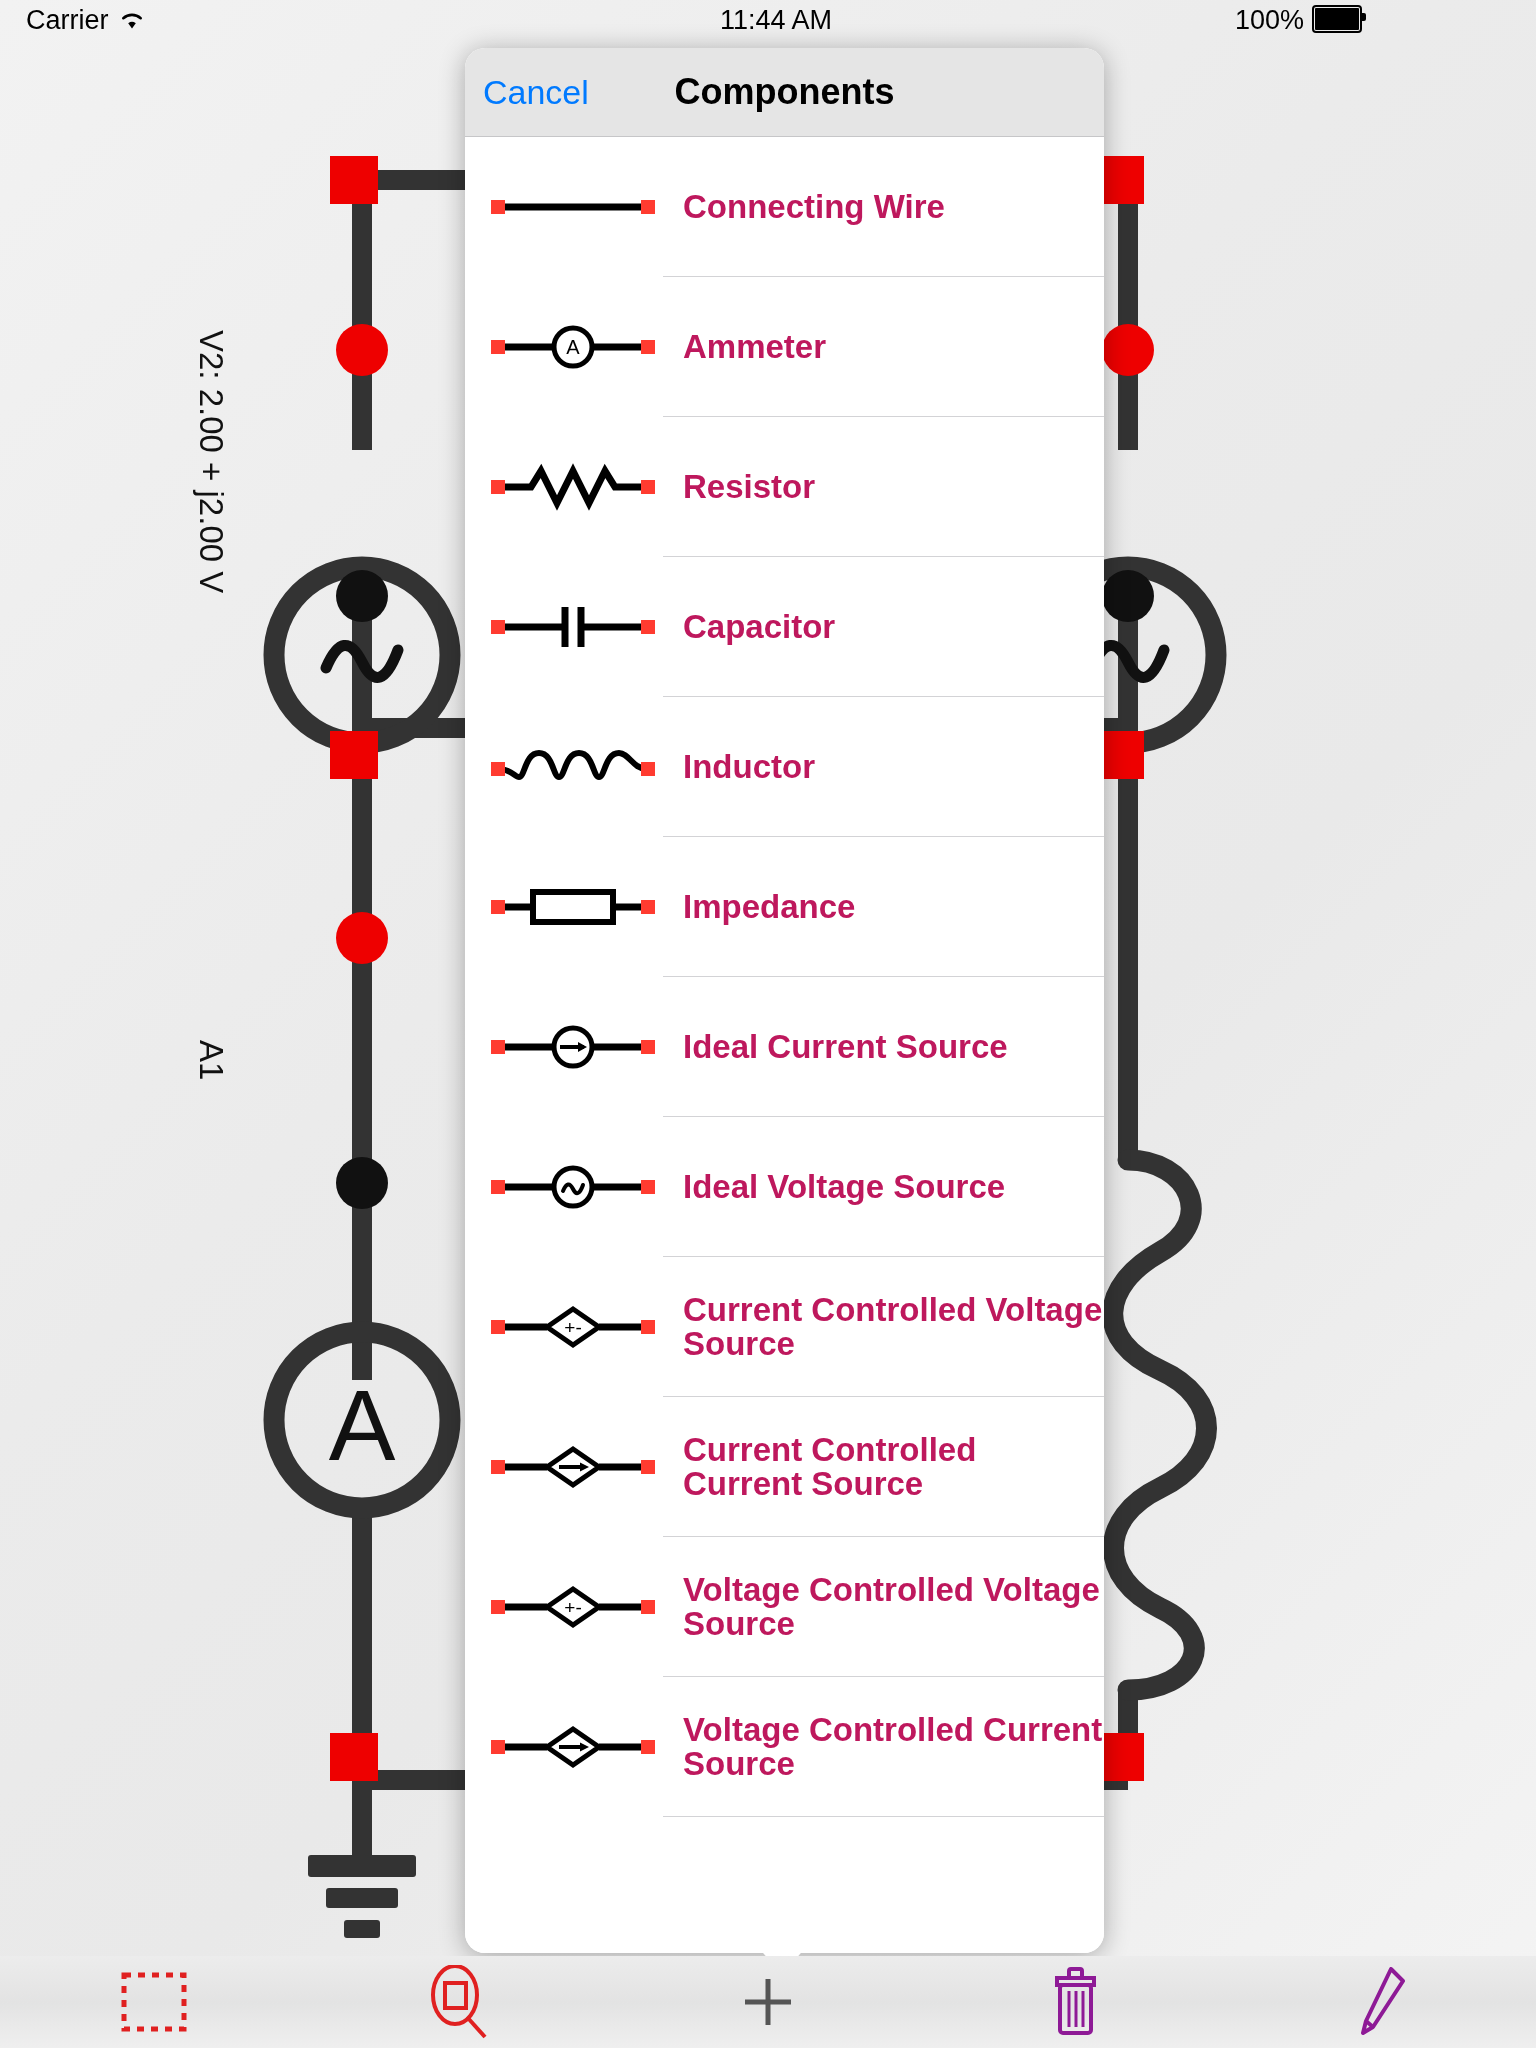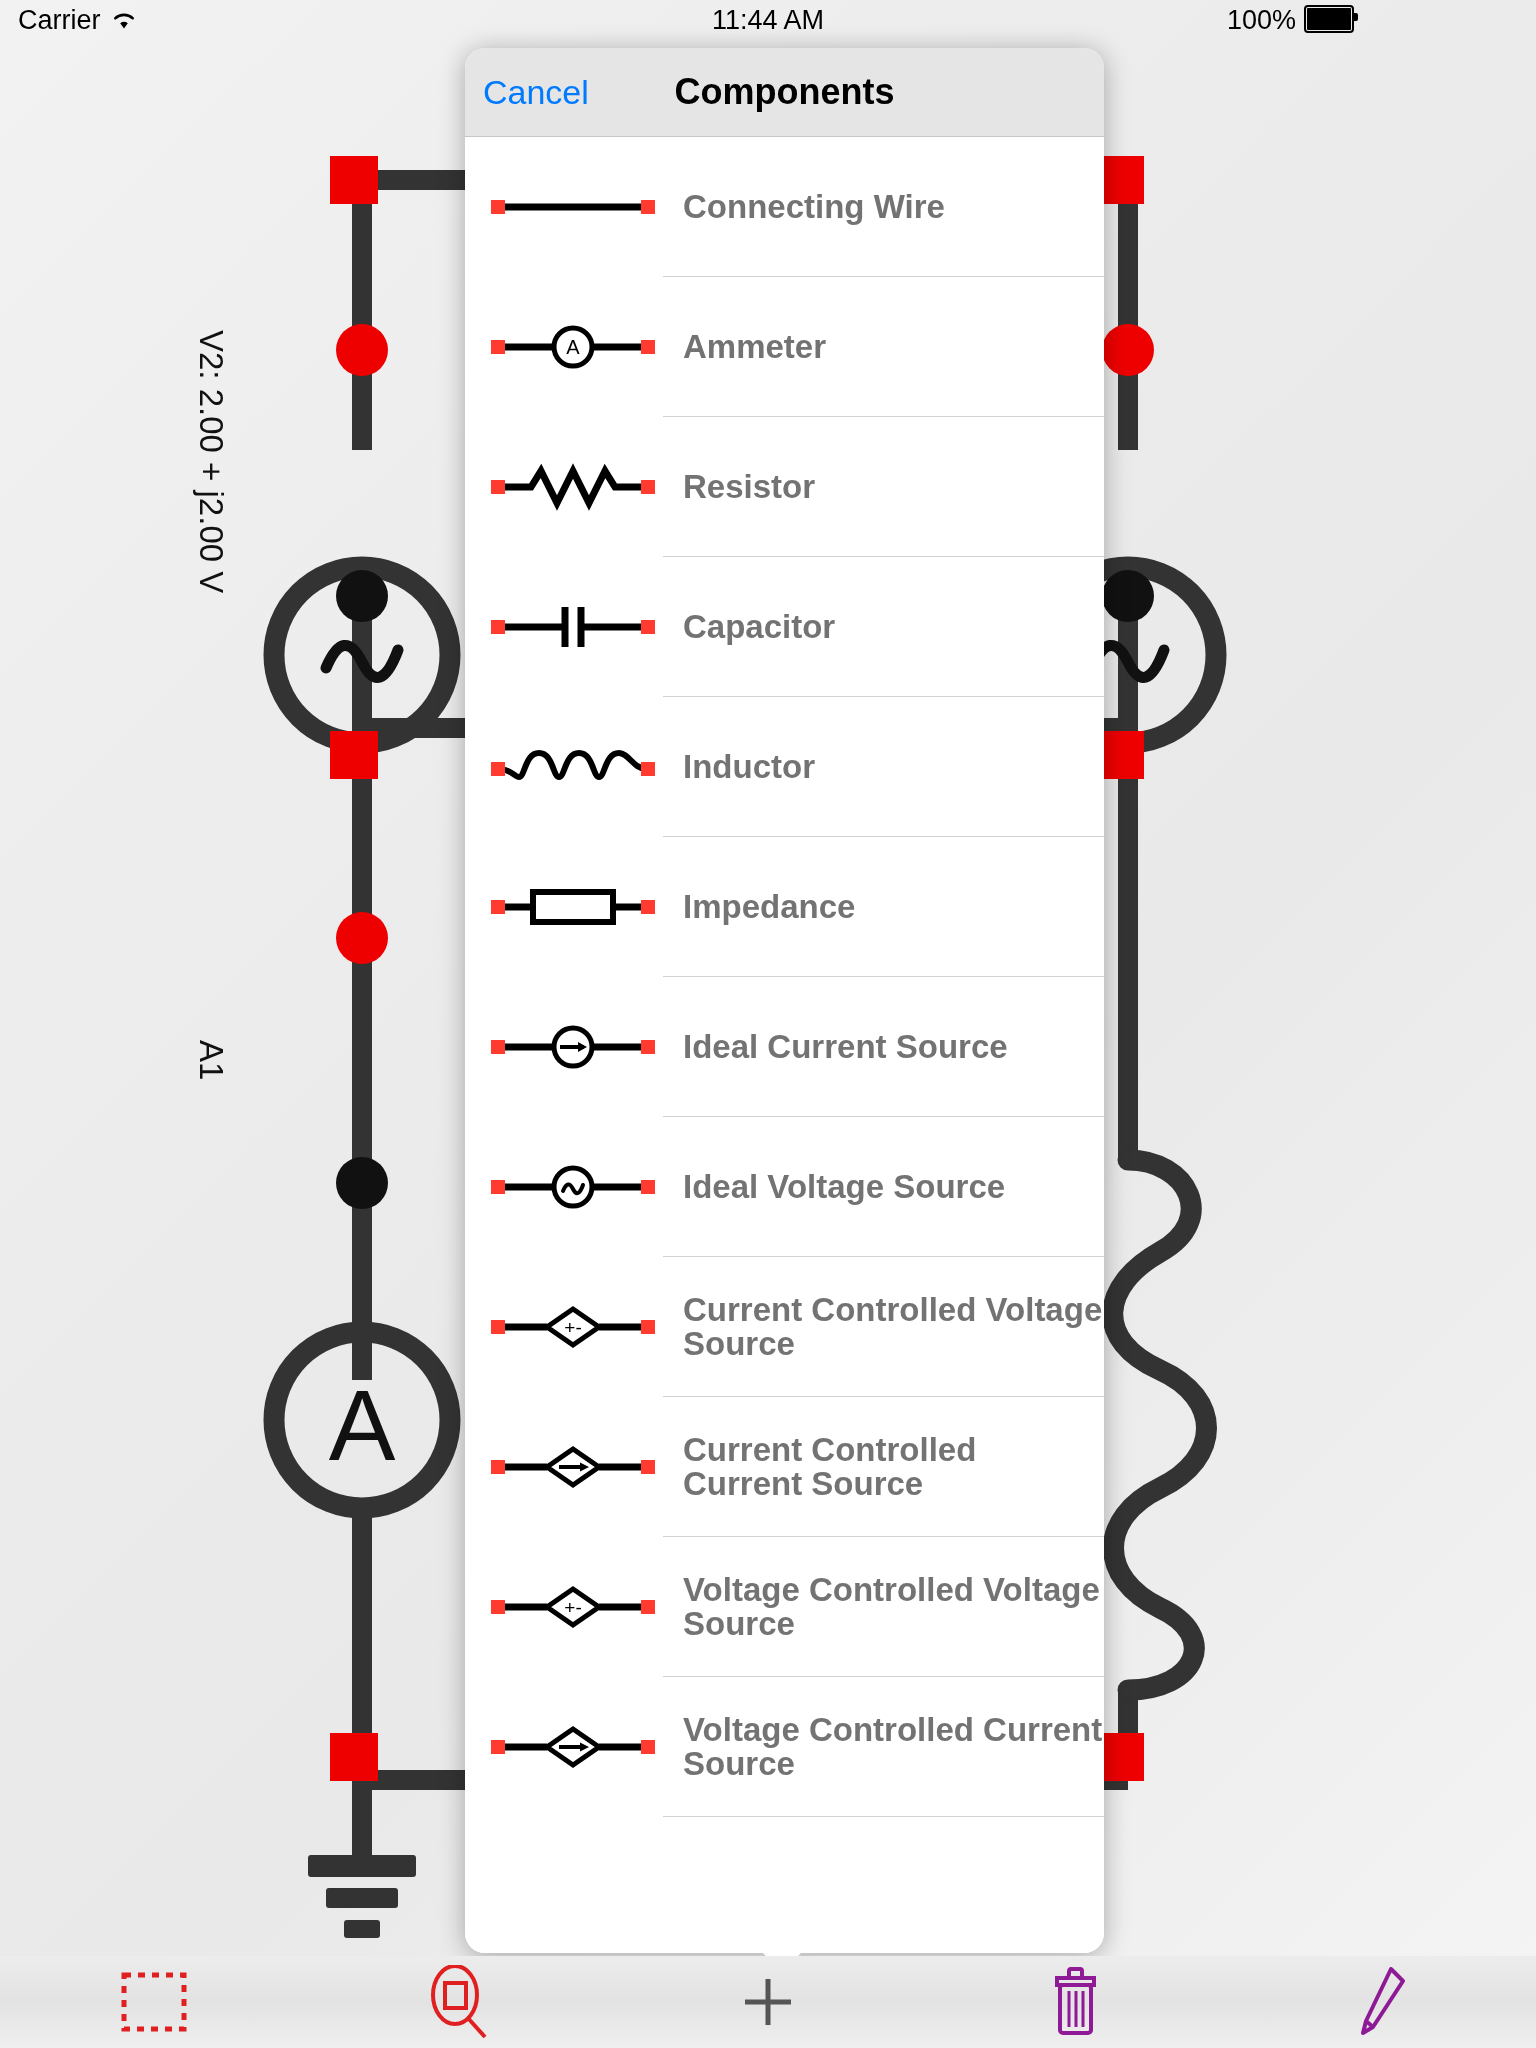--- a/index.html
+++ b/index.html
@@ -4,21 +4,21 @@
 <style>
   html,body{margin:0;padding:0;}
   body{
     width:1536px;height:2048px;position:relative;overflow:hidden;
     font-family:"Liberation Sans", sans-serif;
     background:linear-gradient(135deg,#f2f2f2 0%,#ebebeb 40%,#e9e9e9 60%,#f4f4f4 100%);
   }
 
   
   #statusbar{
-    position:absolute;left:0;top:0;width:1372px;height:40px;
+    position:absolute;left:8px;top:0;width:1372px;height:40px;
     display:flex;align-items:center;z-index:40;
     font-size:27px;color:#000;
   }
   #statusbar .left{position:absolute;left:18px;display:flex;align-items:center;gap:10px;}
   #statusbar .center{position:absolute;left:0;width:1536px;text-align:center;font-weight:400;}
   #statusbar .right{position:absolute;right:18px;display:flex;gap:8px;}
   .batt{width:44px;height:22px;border:2px solid #000;border-radius:4px;position:relative;background:#000;
         background-clip:content-box;padding:1px;}
   .batt:after{content:"";position:absolute;right:-6px;top:6px;width:4px;height:8px;background:#000;border-radius:0 2px 2px 0;}
 
@@ -48,21 +48,21 @@
   }
   #pop-header .title{
     position:absolute;left:0;width:100%;text-align:center;font-size:36px;font-weight:bold;color:#000;
   }
   #pop-list{height:1817px;background:#fff;}
   .row{
     position:relative;display:flex;align-items:center;height:140px;padding-left:18px;box-sizing:border-box;
   }
   .row .sym{width:180px;flex:0 0 180px;display:flex;align-items:center;justify-content:center;}
   .row .lbl{
-    font-size:33px;font-weight:bold;color:#737373;line-height:1.02;padding-left:20px;
+    font-size:33px;font-weight:bold;color:#be185d;line-height:1.02;padding-left:20px;
   }
   .row .sep{
     position:absolute;left:198px;right:0;bottom:0;height:1px;background:#d3d3d6;
   }
   
   #pop-tail{
     position:absolute;left:752px;top:1940px;width:60px;height:32px;z-index:21;
   }
 
   

